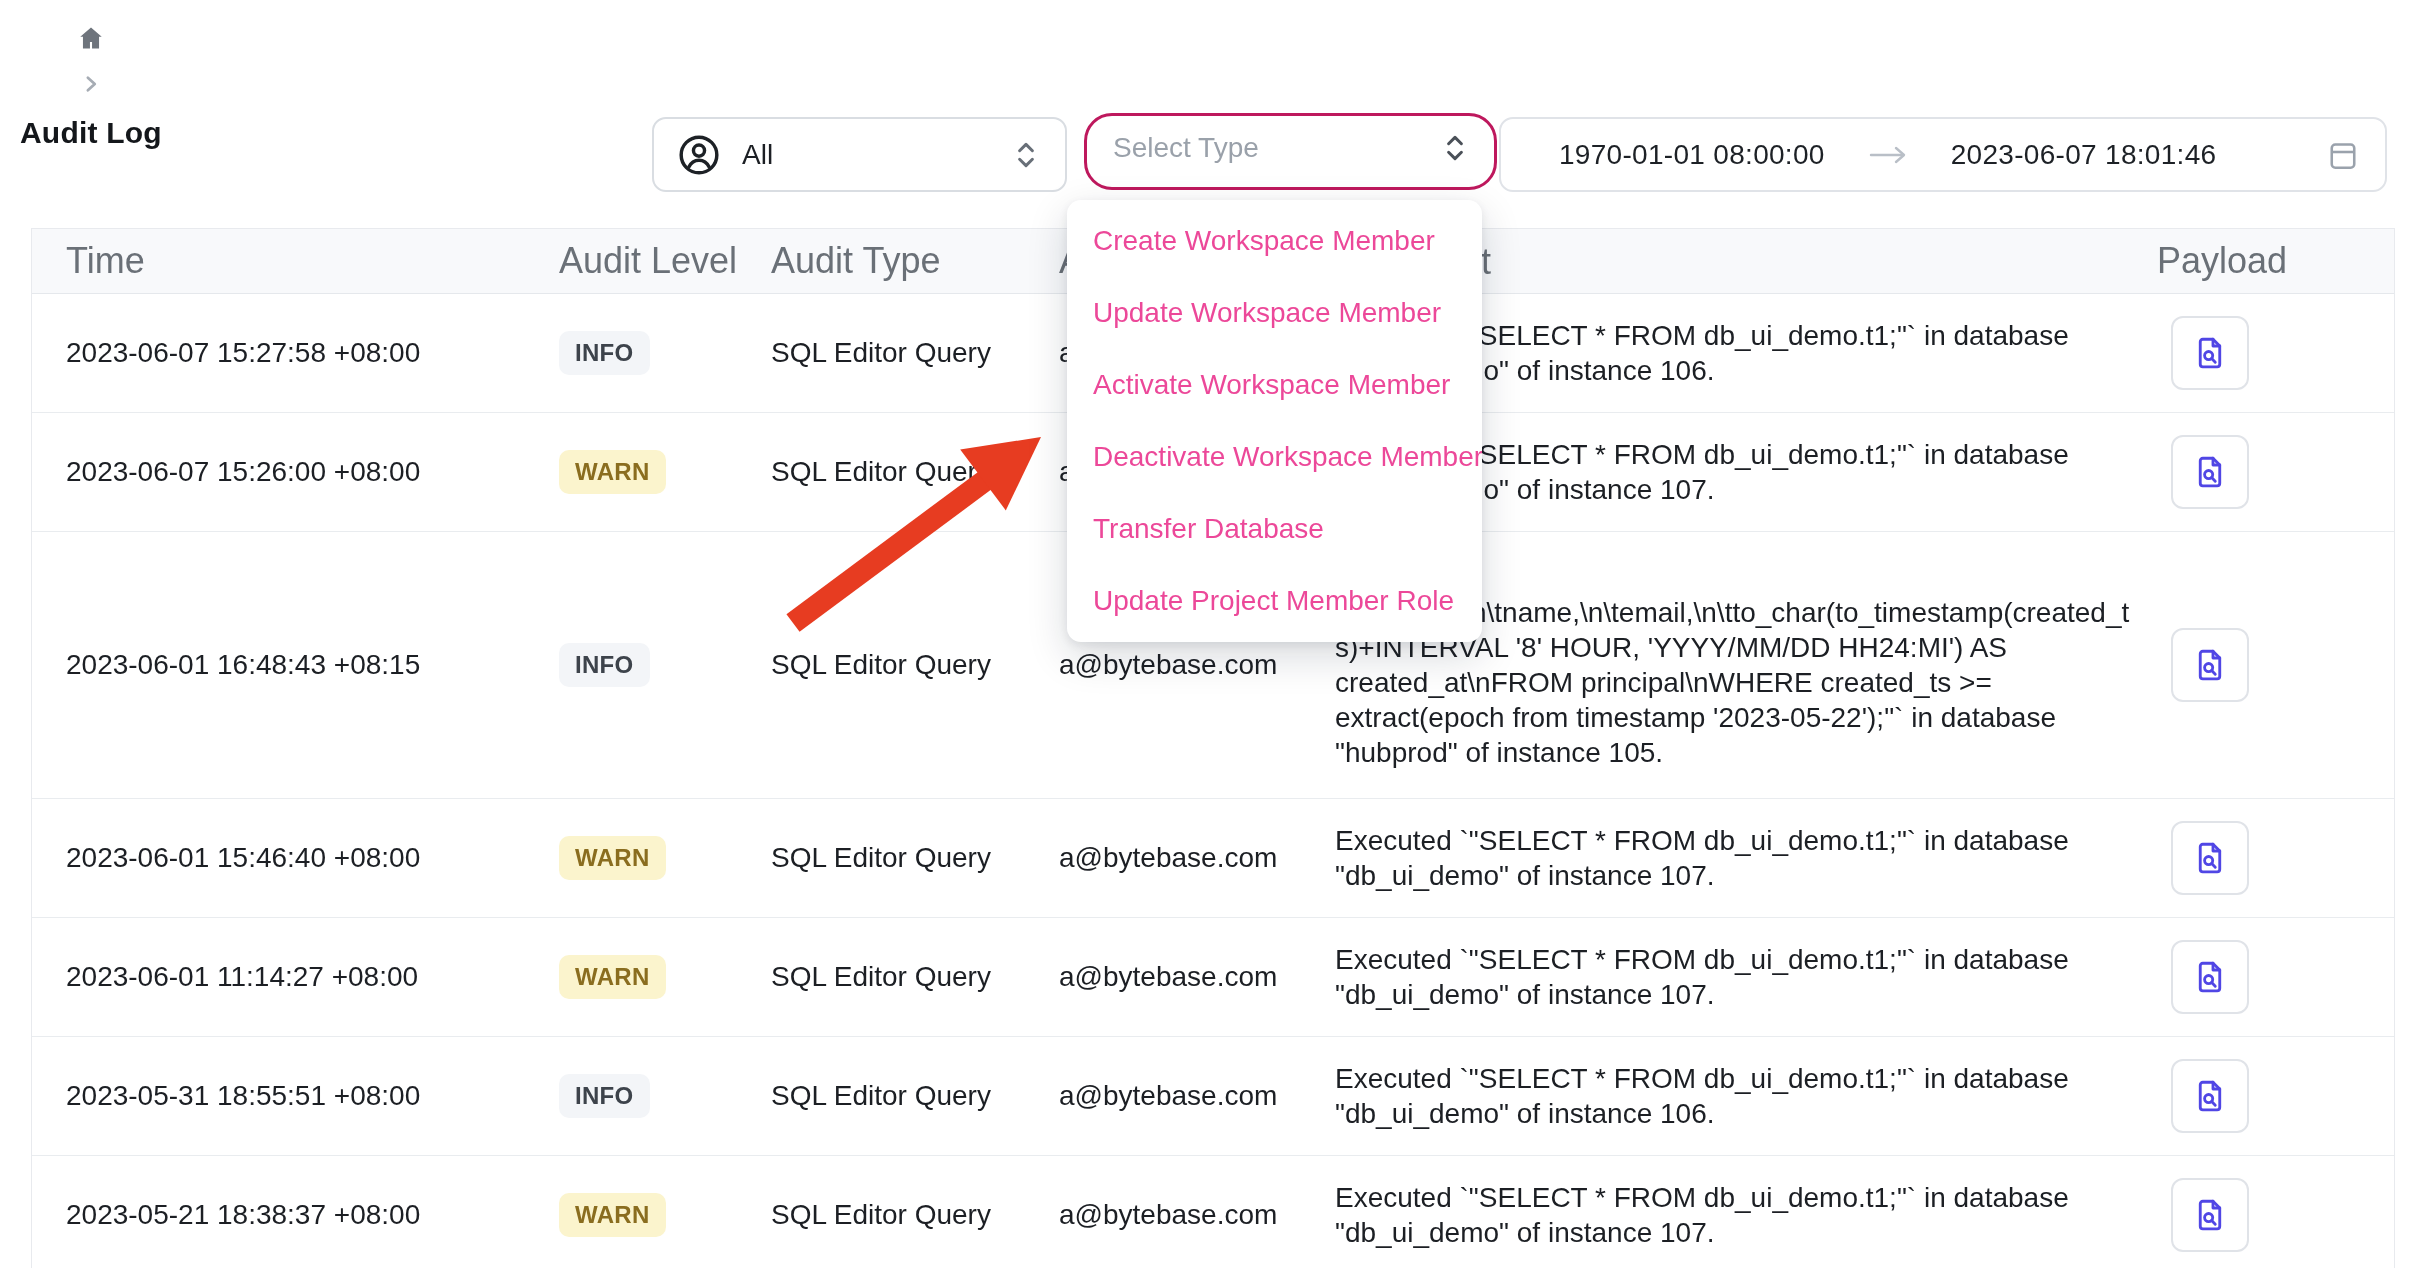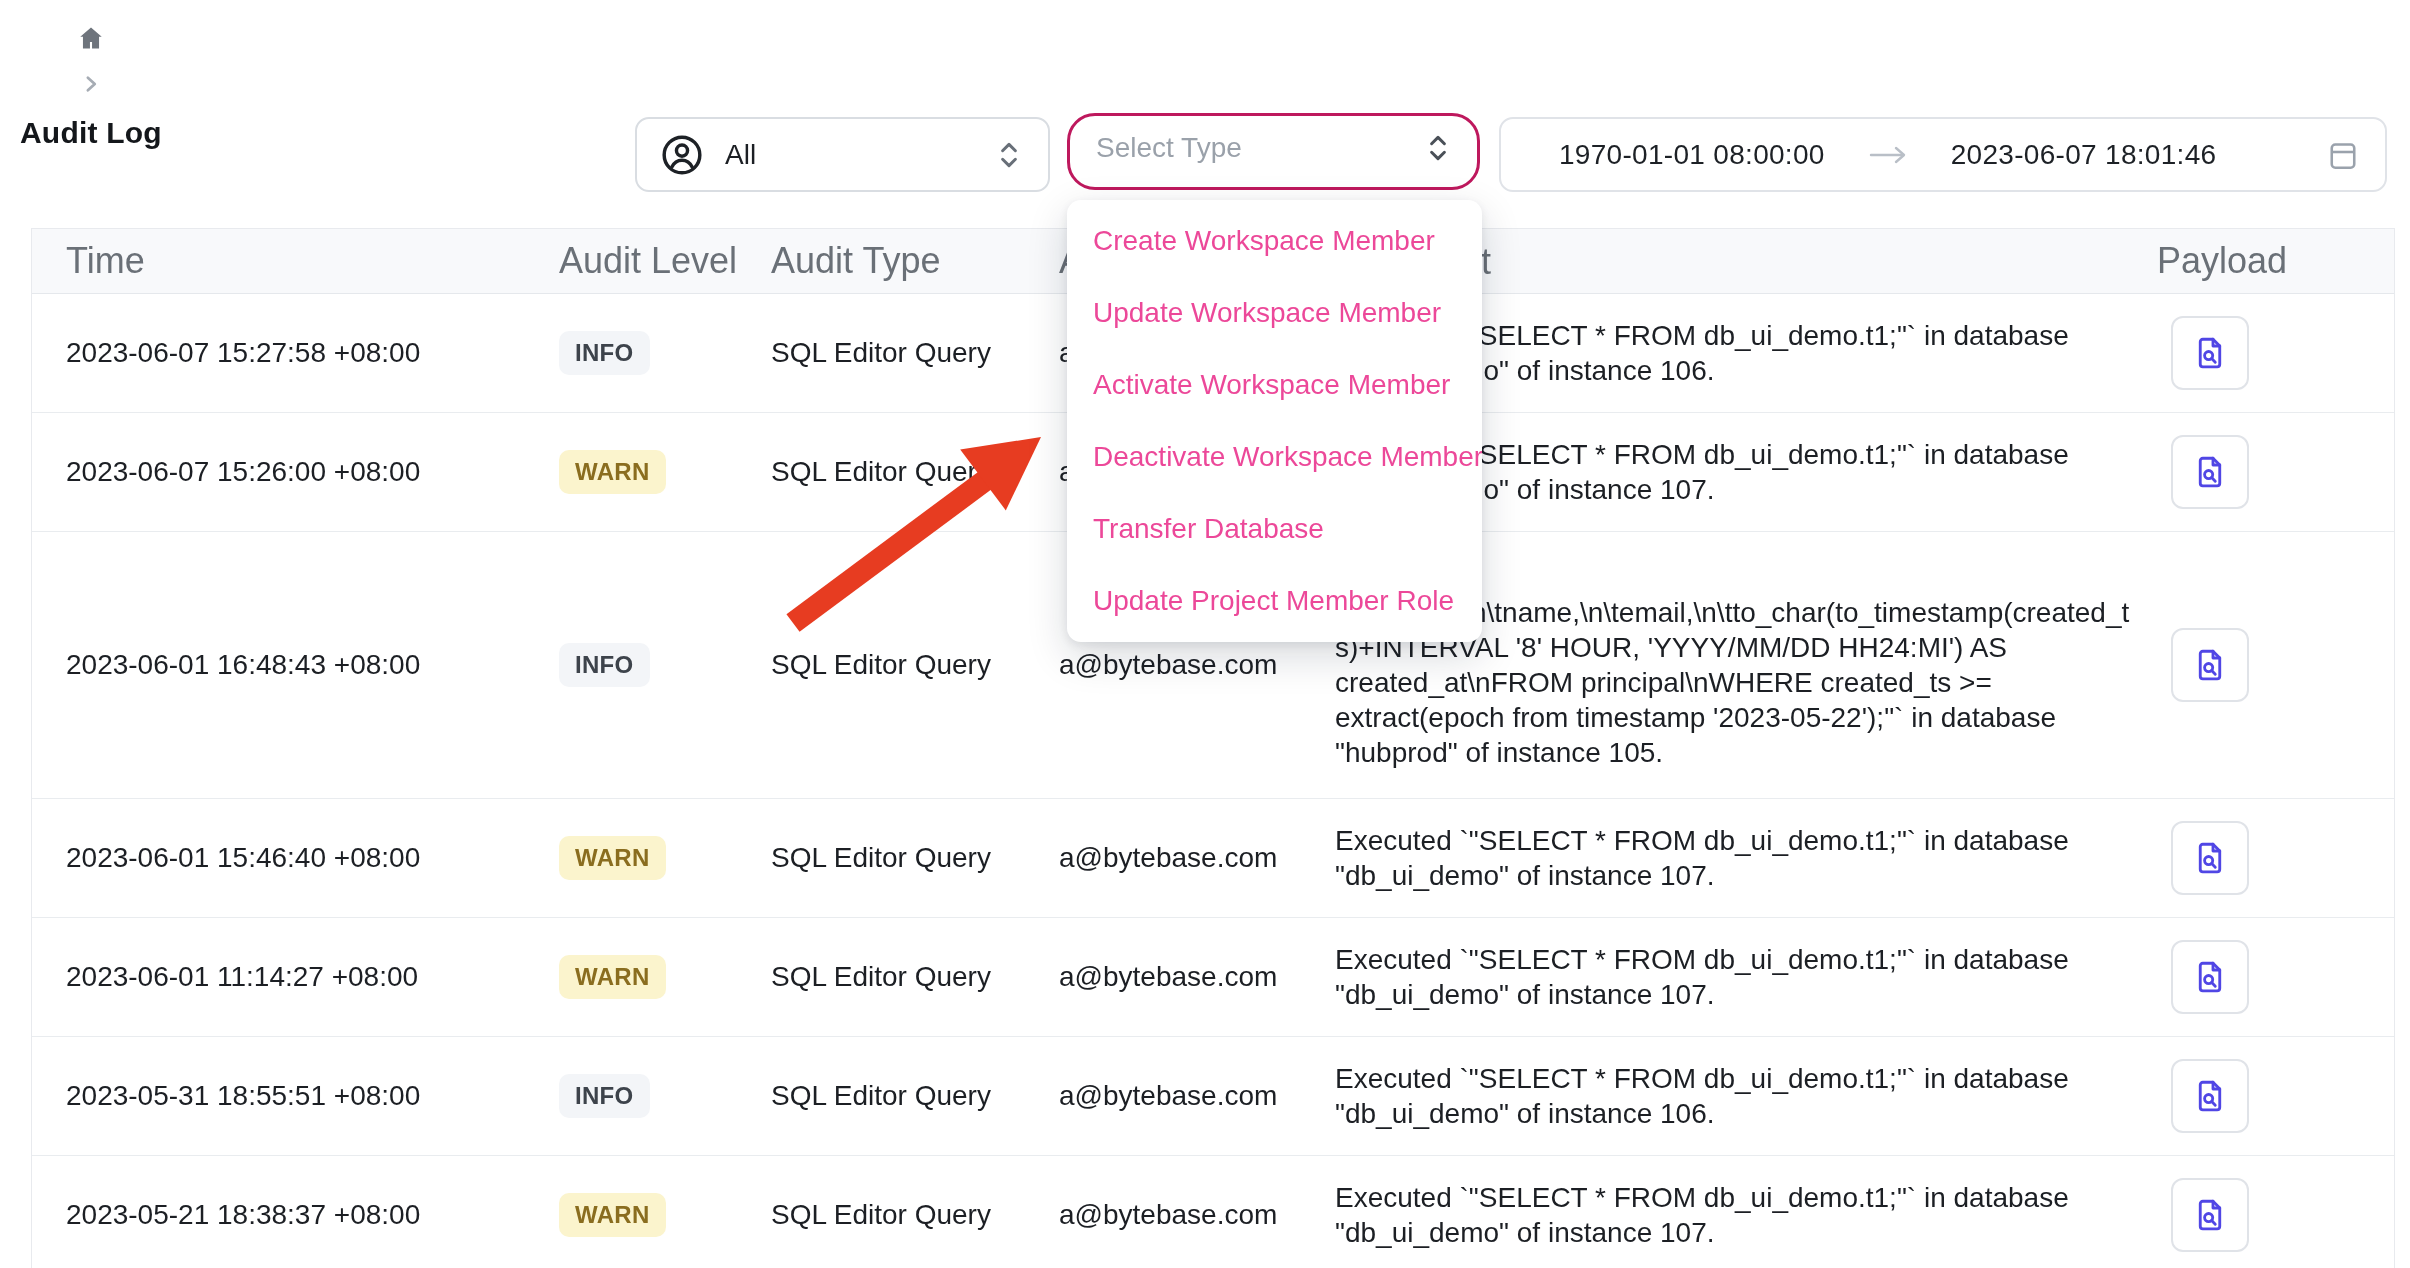--- a/index.html
+++ b/index.html
@@ -9,21 +9,21 @@
   }
   
   .breadcrumb{position:absolute;left:20px;top:24px;display:flex;align-items:center;gap:22px;flex-direction:column;}
   .breadcrumb .home{display:flex;align-items:center;cursor:pointer;}
   .crumb-sep{display:flex;align-items:center;}
   .page-title{margin:0;font-size:30px;font-weight:600;color:#14171b;letter-spacing:.2px;}
   
   .filters{position:absolute;left:0;top:0;width:100%;height:0;}
   .select{
     position:absolute;display:flex;align-items:center;background:#fff;
-    border:2px solid #d9dde2;border-radius:14px;box-sizing:border-box;cursor:pointer;
+    border:2px solid #d9dde2;border-radius:14px;box-sizing:border-box;cursor:pointer;margin-left:17px;
   }
   .actor-select{left:635px;top:117px;width:415px;height:75px;padding:0 26px 0 22px;}
   .type-select{left:1067px;top:113px;width:413px;height:77px;padding:0 26px 8px 26px;border:3px solid #be185d;border-radius:28px;}
   .select-value{font-size:28px;color:#1c1f24;margin-left:20px;}
   .select-placeholder{font-size:28px;color:#9aa1aa;}
   .chevrons{margin-left:auto;display:flex;align-items:center;}
   .daterange{
     position:absolute;left:1499px;top:117px;width:888px;height:75px;box-sizing:border-box;
     border:2px solid #e0e3e8;border-radius:14px;display:flex;align-items:center;
     padding:0 24px 0 58px;cursor:pointer;background:#fff;
@@ -175,21 +175,21 @@
               <svg width="36" height="38" viewBox="0 0 24 24" fill="none" stroke="var(--accent,#5046e5)" stroke-width="1.9" stroke-linecap="round" stroke-linejoin="round">
                 <path d="M14 2.8H7.2a1.7 1.7 0 0 0-1.7 1.7v15a1.7 1.7 0 0 0 1.7 1.7h9.6a1.7 1.7 0 0 0 1.7-1.7V7.3z"></path>
                 <path d="M14 2.8v4.5h4.5"></path>
                 <circle cx="11.1" cy="13.7" r="2.7"></circle>
                 <path d="M13.1 15.7l2.4 2.4"></path>
               </svg>
             </button>
           </div>
         </div>
         <div class="trow">
-          <div class="td td-time">2023-06-01 16:48:43 +08:00</div>
+          <div class="td td-time">2023-06-01 16:48:43 +08:15</div>
           <div class="td td-level"><span class="badge badge--info">INFO</span></div>
           <div class="td td-type">SQL Editor Query</div>
           <div class="td td-actor">a@bytebase.com</div>
           <div class="td td-comment">Executed `"SELECT\n\tname,\n\temail,\n\tto_char(to_timestamp(created_ts)+INTERVAL '8' HOUR, 'YYYY/MM/DD HH24:MI') AS created_at\nFROM principal\nWHERE created_ts &gt;= extract(epoch from timestamp '2023-05-22');"` in database "hubprod" of instance 105.</div>
           <div class="td td-payload">
             <button class="payload-btn">
               <svg width="36" height="38" viewBox="0 0 24 24" fill="none" stroke="var(--accent,#5046e5)" stroke-width="1.9" stroke-linecap="round" stroke-linejoin="round">
                 <path d="M14 2.8H7.2a1.7 1.7 0 0 0-1.7 1.7v15a1.7 1.7 0 0 0 1.7 1.7h9.6a1.7 1.7 0 0 0 1.7-1.7V7.3z"></path>
                 <path d="M14 2.8v4.5h4.5"></path>
                 <circle cx="11.1" cy="13.7" r="2.7"></circle>

